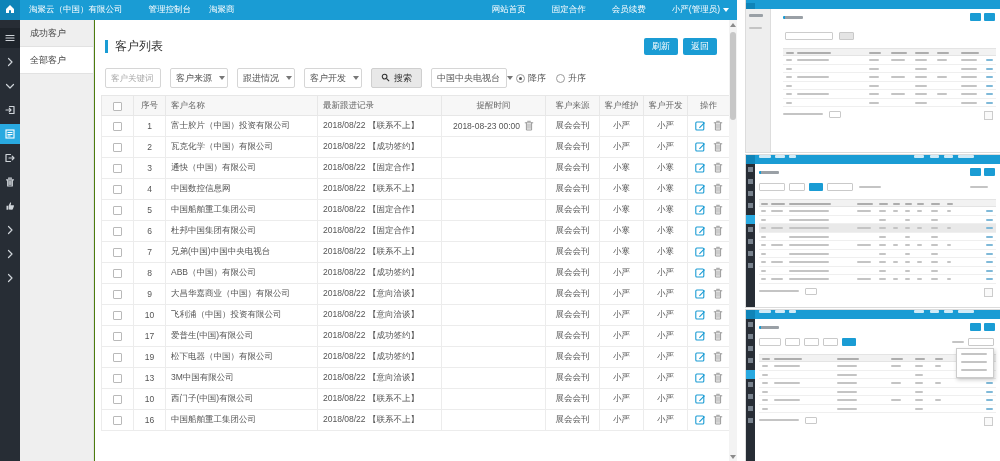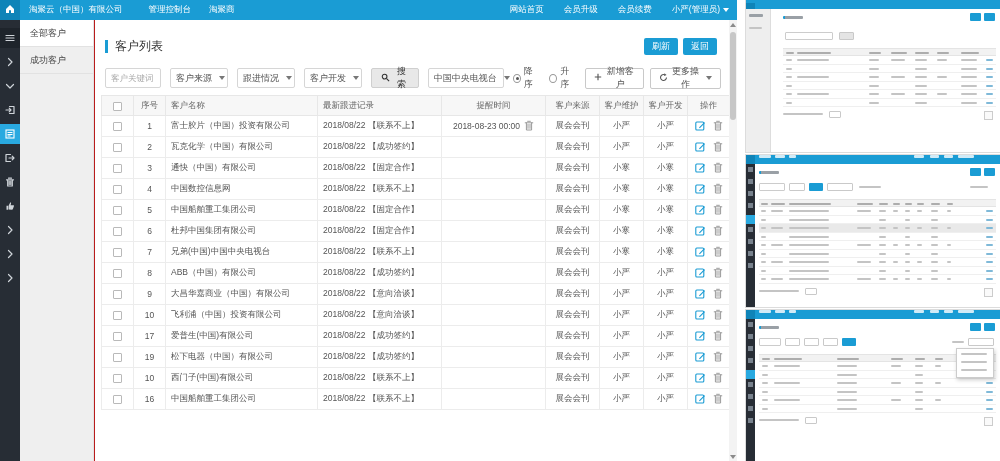--- a/index.html
+++ b/index.html
@@ -1,28 +1,28 @@
 <!DOCTYPE html>
 <html><head>
 <meta charset="utf-8">
 <style>
   html,body{margin:0;padding:0;background:#fff;}
   *{box-sizing:border-box;}
   .screen{position:relative;width:1000px;height:461px;overflow:hidden;background:#fff;
           font-family:"Liberation Sans","DejaVu Sans",sans-serif;-webkit-font-smoothing:antialiased;}
 
   
-  .main-app{position:absolute;left:0;top:0;width:737px;height:461px;background:#b91c1c;}
+  .main-app{position:absolute;left:0;top:0;width:737px;height:461px;background:#4d7c0f;}
 
   .topbar{position:absolute;left:0;top:0;width:737px;height:20px;background:#1a9cd4;color:#fff;
           display:flex;align-items:center;font-size:8.5px;}
   .home-btn{width:20px;height:20px;background:#0f84b8;display:flex;align-items:center;justify-content:center;flex:0 0 20px;}
   .tb-company{margin-left:9px;white-space:nowrap;}
   .tb-menu{display:flex;gap:18px;margin-left:26px;}
-  .tb-right{margin-left:auto;display:flex;align-items:center;gap:20px;padding-right:8px;white-space:nowrap;}
+  .tb-right{margin-left:auto;display:flex;align-items:center;gap:26px;padding-right:8px;white-space:nowrap;}
   .tb-link{cursor:default;}
   .caret{display:inline-block;width:0;height:0;border-left:3px solid transparent;border-right:3px solid transparent;
          border-top:4px solid #fff;margin-left:3px;vertical-align:middle;}
 
   .rail{position:absolute;left:0;top:20px;width:20px;height:441px;background:#272d35;padding-top:8px;}
   .ric{width:20px;height:20px;margin-bottom:4px;display:flex;align-items:center;justify-content:center;}
   .ric.first{background:#1e242b;}
   .ric.active{background:#29a9e0;}
 
   .subnav{position:absolute;left:20px;top:20px;width:74px;height:441px;background:#efefef;border-right:1px solid #e2e2e2;}
@@ -111,21 +111,21 @@
             </svg>
         </span>
       </div>
       <span class="tb-company">淘聚云（中国）有限公司</span>
       <span class="tb-menu">
         <span class="tb-link">管理控制台</span>
         <span class="tb-link">淘聚商</span>
       </span>
       <span class="tb-right">
         <span class="tb-link">网站首页</span>
-        <span class="tb-link">会员升级</span>
+        <span class="tb-link">固定合作</span>
         <span class="tb-link">会员续费</span>
         <span class="tb-link">
           <span>小严(管理员)</span><span class="caret"></span>
         </span>
       </span>
     </div>
 
     <div class="rail" id="icon-rail">
         <div class="ric first">
           <svg width="10" height="10" viewBox="0 0 10 10">
@@ -182,22 +182,22 @@
           </svg>
         </div>
         <div class="ric">
           <svg width="10" height="10" viewBox="0 0 10 10">
             <path d="M3.5 1.5 L7 5 L3.5 8.5" stroke="#cfd4d9" stroke-width="1.2" fill="none" stroke-linecap="round" stroke-linejoin="round"></path>
           </svg>
         </div>
       </div>
 
     <div class="subnav" id="subnav">
+        <div class="sn-item">成功客户</div>
         <div class="sn-item active">全部客户</div>
-        <div class="sn-item">成功客户</div>
       </div>
 
     <div class="content">
       <div class="panel-title">客户列表</div>
       <div class="head-btns">
         <button class="btn-blue">刷新</button>
         <button class="btn-blue">返回</button>
       </div>
 
       <div class="filter-row">
@@ -230,40 +230,20 @@
         <span class="radio-group">
           <span class="radio-opt">
             <span class="radio checked"></span>
             <span>降序</span>
           </span>
           <span class="radio-opt">
             <span class="radio"></span>
             <span>升序</span>
           </span>
         </span>
-        <span class="right-btns">
-          <button class="btn-white">
-            <span>
-              <svg width="8" height="8" viewBox="0 0 10 10">
-                  <path d="M5 1 V9 M1 5 H9" stroke="#555" stroke-width="1.4"></path>
-                </svg>
-            </span>
-            <span>新增客户</span>
-          </button>
-          <button class="btn-white">
-            <span>
-              <svg width="9" height="9" viewBox="0 0 10 10">
-                  <path d="M8.3 5 A3.3 3.3 0 1 1 6.6 2.1" fill="none" stroke="#555" stroke-width="1.2"></path>
-                  <polygon points="6,0.2 8.4,2.2 5.6,3.2" fill="#555"></polygon>
-                </svg>
-            </span>
-            <span>更多操作</span>
-            <span class="caret"></span>
-          </button>
-        </span>
       </div>
 
       <div class="tbl-wrap">
         <table class="grid">
           <colgroup>
             <col style="width:32px">
               <col style="width:32px">
               <col style="width:152px">
               <col style="width:124px">
             <col style="width:104px">
@@ -538,20 +518,41 @@
                         <path d="M4 7.5 L9.2 2.2 L10 3 L4.8 8.3 Z" fill="#1a9cd4"></path>
                       </svg></span>
                     <span><svg width="10" height="11" viewBox="0 0 10 11">
                         <path d="M1.2 2.8 H8.8 M3.6 1.3 H6.4 M2.4 2.8 V10 H7.6 V2.8 M4 4.4 V8.4 M6 4.4 V8.4" stroke="#9a9a9a" stroke-width="1" fill="none" stroke-linecap="round"></path>
                       </svg></span>
                   </span>
                 </td>
               </tr>
               <tr>
                 <td><span class="cb"></span></td>
+                <td>13</td>
+                <td class="al">3M中国有限公司</td>
+                <td class="al">2018/08/22 【意向洽谈】</td>
+                <td></td>
+                <td>展会会刊</td>
+                <td>小严</td>
+                <td>小严</td>
+                <td>
+                  <span class="ops">
+                    <span><svg width="11" height="11" viewBox="0 0 11 11">
+                        <rect x="0.8" y="2" width="8" height="8" rx="1" fill="none" stroke="#1a9cd4" stroke-width="1.1"></rect>
+                        <path d="M4 7.5 L9.2 2.2 L10 3 L4.8 8.3 Z" fill="#1a9cd4"></path>
+                      </svg></span>
+                    <span><svg width="10" height="11" viewBox="0 0 10 11">
+                        <path d="M1.2 2.8 H8.8 M3.6 1.3 H6.4 M2.4 2.8 V10 H7.6 V2.8 M4 4.4 V8.4 M6 4.4 V8.4" stroke="#9a9a9a" stroke-width="1" fill="none" stroke-linecap="round"></path>
+                      </svg></span>
+                  </span>
+                </td>
+              </tr>
+              <tr>
+                <td><span class="cb"></span></td>
                 <td>10</td>
                 <td class="al">西门子(中国)有限公司</td>
                 <td class="al">2018/08/22 【联系不上】</td>
                 <td></td>
                 <td>展会会刊</td>
                 <td>小严</td>
                 <td>小严</td>
                 <td>
                   <span class="ops">
                     <span><svg width="11" height="11" viewBox="0 0 11 11">

